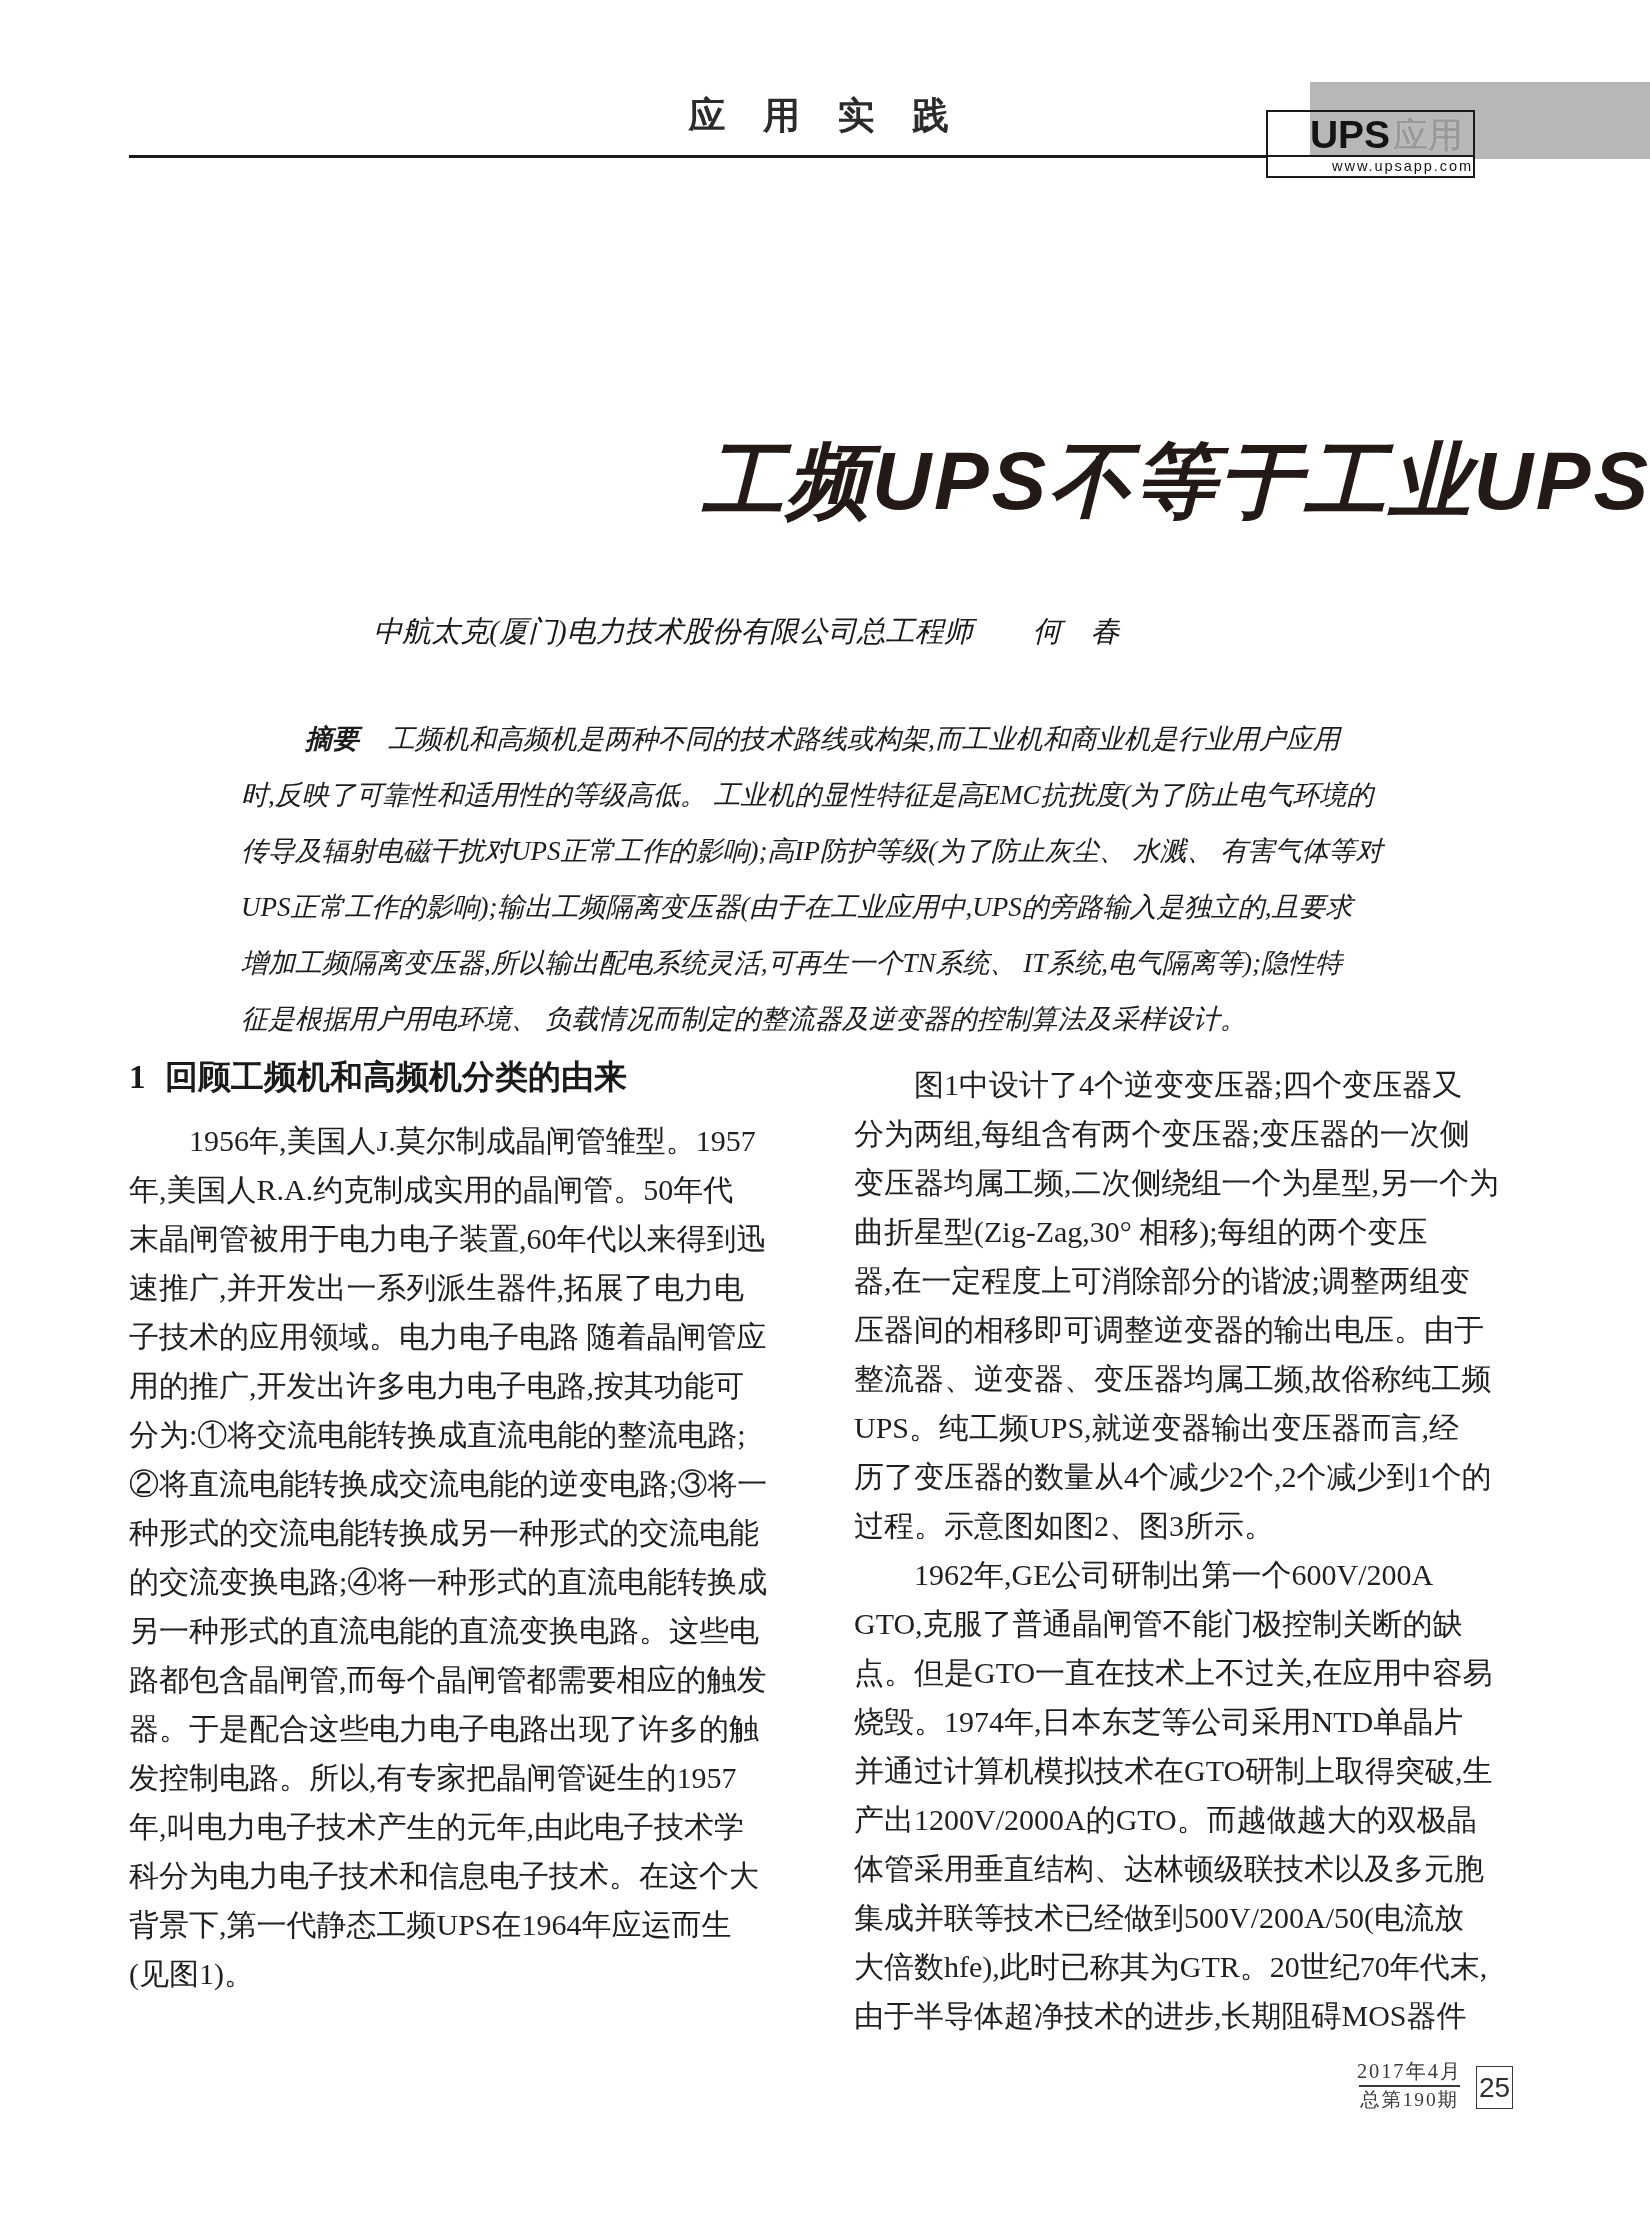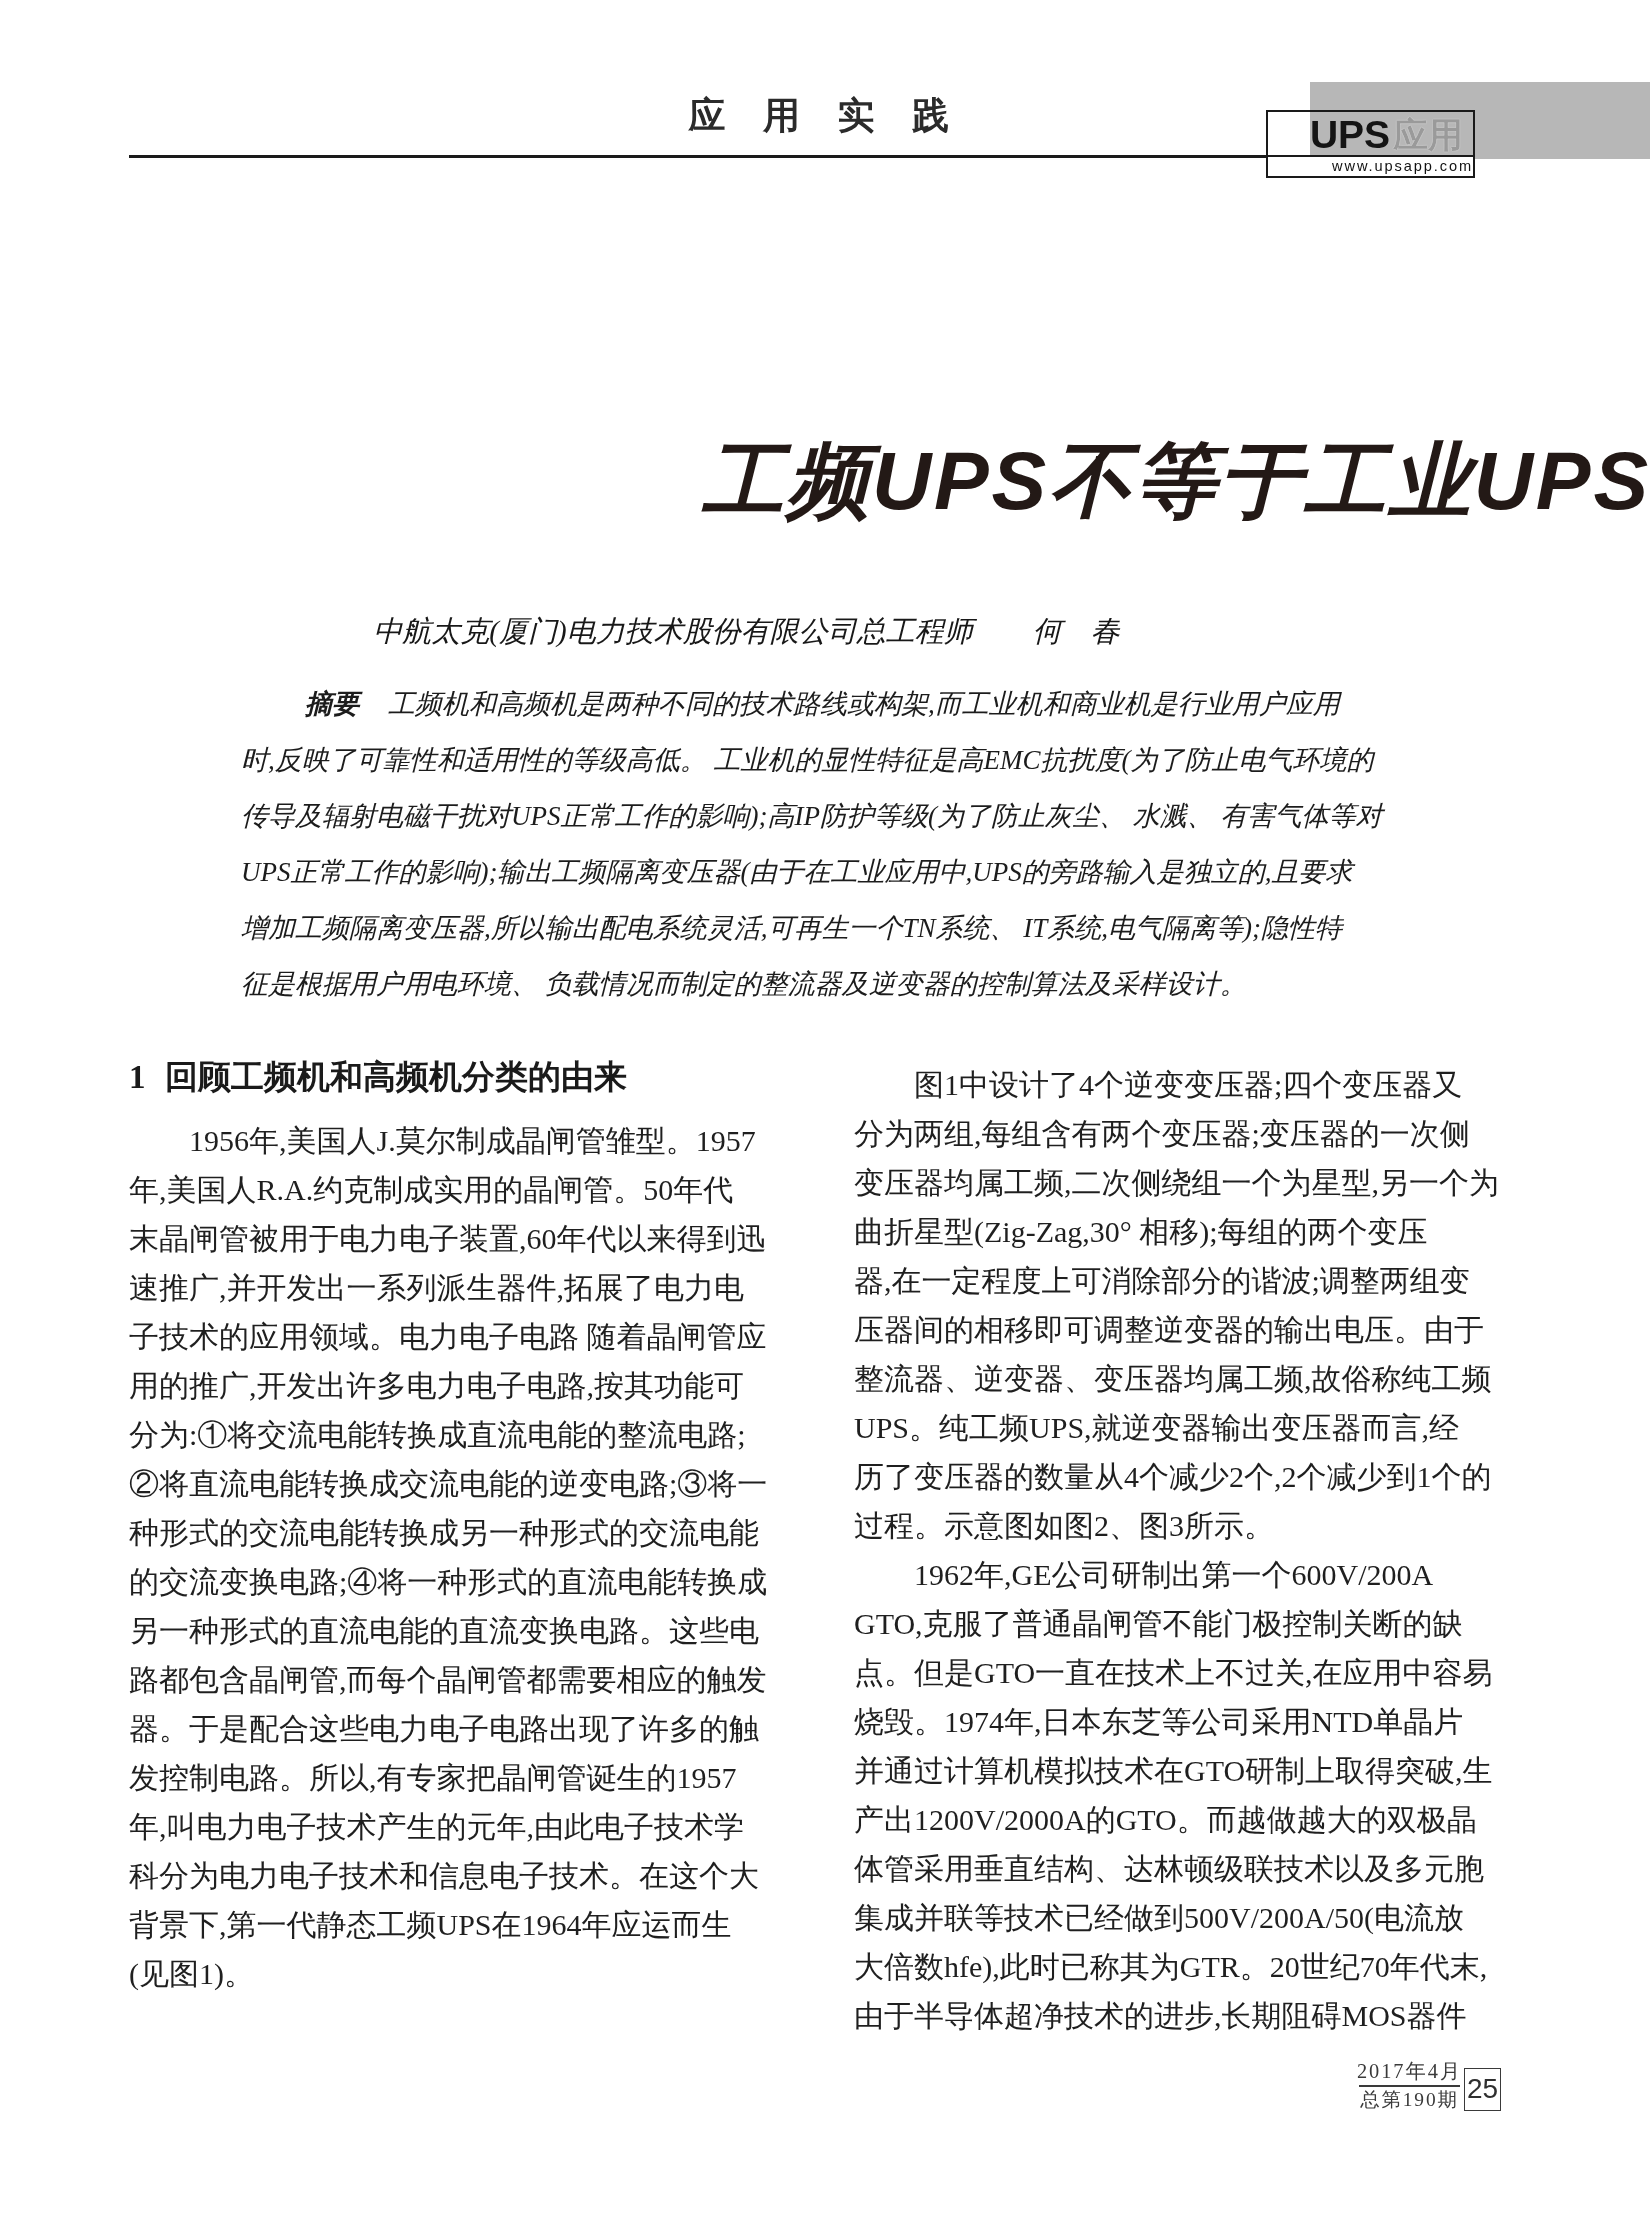--- a/index.html
+++ b/index.html
@@ -65,21 +65,21 @@
   }
   .byline{
     position:absolute;top:612px;left:0;width:1493px;
     text-align:center;
     font-style:italic;font-size:29px;color:#181818;
     white-space:nowrap;
   }
   .byline .author{margin-left:60px;}
   
   .abstract{
-    position:absolute;left:241px;top:676px;width:1252px;
+    position:absolute;left:241px;top:711px;width:1252px;
     font-style:italic;font-size:27px;line-height:56px;color:#1c1c1c;
   }
   .abstract .tline{white-space:nowrap;height:56px;}
   .abstract .first{padding-left:64px;}
   .abstract-label{font-weight:700;}
   .abstract-rest{margin-left:29px;}
   
   .col{position:absolute;font-size:30px;}
   .col .tline{white-space:nowrap;height:49px;line-height:49px;}
   .col-left{left:129px;top:1116px;width:626px;}
@@ -87,22 +87,23 @@
   .section-heading{
     position:absolute;left:129px;top:1055px;width:679px;
     font-family:"Liberation Sans","DejaVu Sans",sans-serif;
     font-weight:700;font-size:33px;color:#1a1a1a;white-space:nowrap;
   }
   .section-heading .num{font-family:"Liberation Serif","DejaVu Serif",serif;font-weight:700;}
   .section-heading .htext{margin-left:19.4px;}
   
   .footer{
     position:absolute;left:1357px;top:2059px;
-    display:flex;align-items:flex-end;
+    display:flex;align-items:center;
     color:#3a3a3a;
+    gap:12px;
   }
   .footer-datebox{
     display:flex;flex-direction:column;align-items:center;
   }
   .footer-date{
     font-size:20.4px;letter-spacing:1.9px;line-height:25px;white-space:nowrap;
   }
   .footer-sep{width:101px;height:1.9px;background:#3a3a3a;margin:1px 0;}
   .footer-issue{
     font-size:19.4px;letter-spacing:1.9px;line-height:23px;white-space:nowrap;

